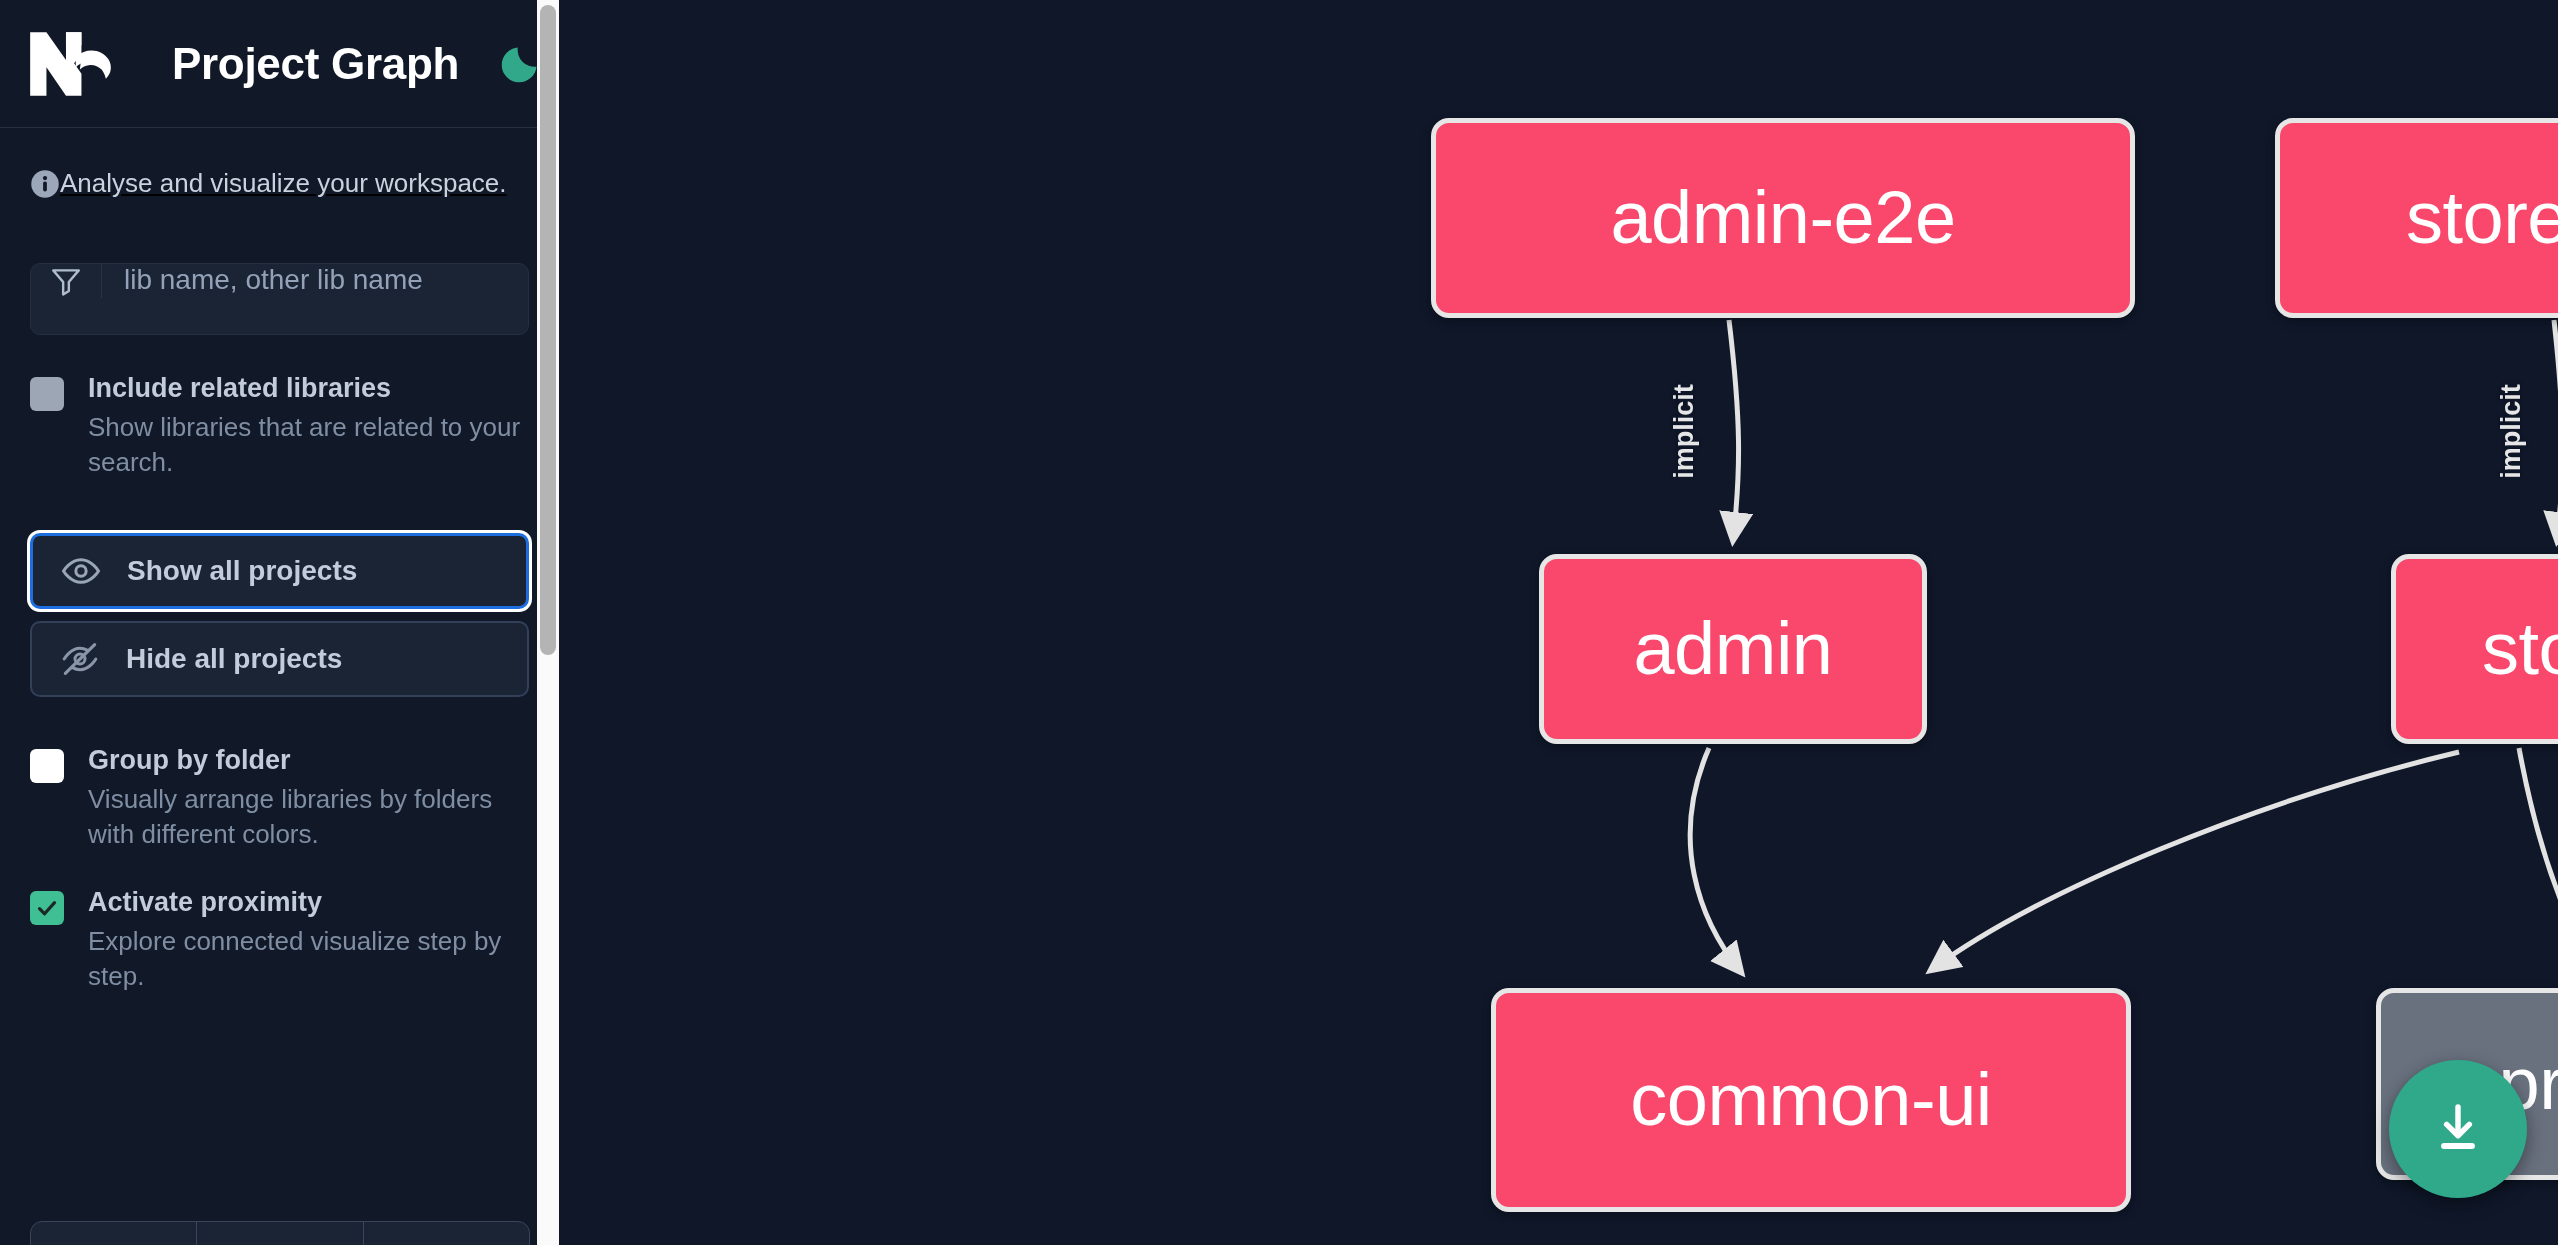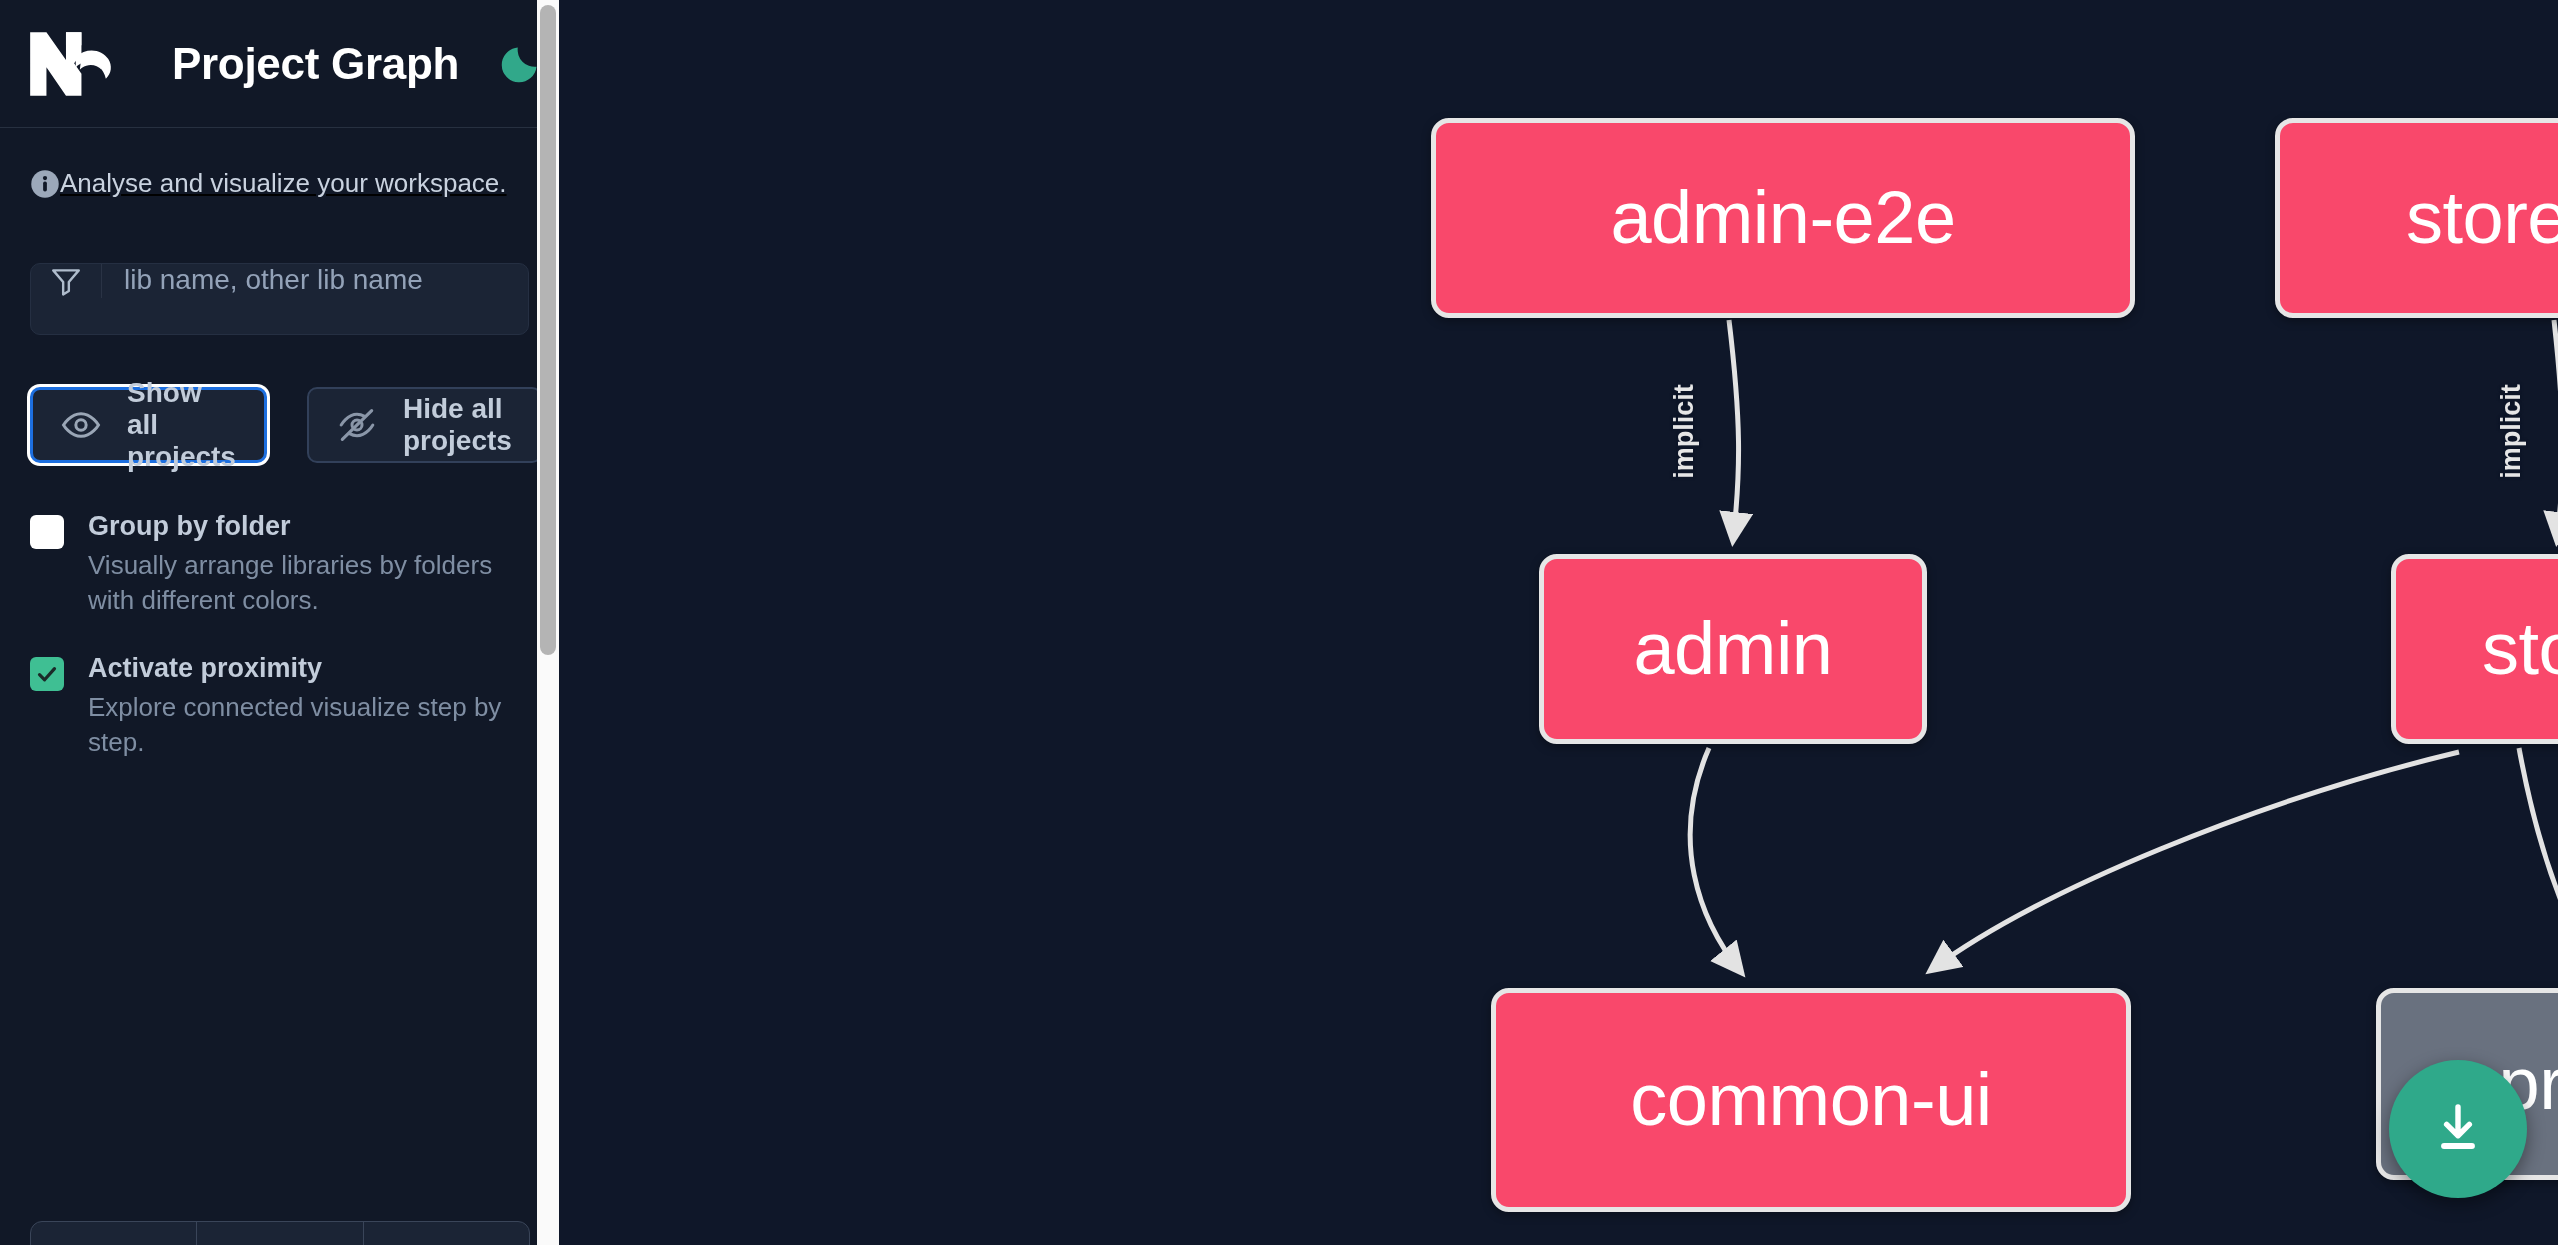--- a/index.html
+++ b/index.html
@@ -95,21 +95,21 @@
   .chk-label{
     color:#C2CCDA;font-size:27px;font-weight:700;line-height:1.15;
     white-space:nowrap;
   }
   .chk-desc{
     color:#7F8EA3;font-size:26px;line-height:1.36;margin-top:6px;
     max-width:470px;
   }
 
   
-  .actions{margin-top:52px;display:flex;flex-direction:row;gap:40px;}
+  .actions{margin-top:52px;display:flex;flex-direction:column;gap:12px;}
   .btn{
     height:76px;border-radius:10px;box-sizing:border-box;
     display:flex;align-items:center;padding:0 28px;
     background:#1B2435;cursor:pointer;
     font-size:28px;font-weight:700;
     font-family:"Liberation Sans",sans-serif;
   }
   .btn .bicon{width:40px;height:40px;flex:0 0 40px;margin-right:26px;display:block;}
   .btn-show-all{
     border:3px solid #1D6FE0;
@@ -231,20 +231,27 @@
 
       <div class="search-wrap">
         <div class="search-icon-box">
           <svg class="funnel" viewBox="0 0 24 24">
             <path d="M3 4.5h18l-7 8.2v6.3l-4 2.5v-8.8z" fill="none" stroke="#AFBCCC" stroke-width="1.7" stroke-linejoin="round"></path>
           </svg>
         </div>
         <input class="search-field" type="text" placeholder="lib name, other lib name" style="">
       </div>
 
+      <div class="chk-row">
+        <div class="cbox gray"></div>
+        <div class="chk-texts">
+          <div class="chk-label">Include related libraries</div>
+          <div class="chk-desc">Show libraries that are related to your search.</div>
+        </div>
+      </div>
 
       <div class="actions">
 
         <div class="btn btn-show-all">
           <svg class="bicon" viewBox="0 0 24 24">
             <path d="M1.5 12S5.5 5.2 12 5.2 22.5 12 22.5 12 18.5 18.8 12 18.8 1.5 12 1.5 12z" fill="none" stroke="#9AA6B6" stroke-width="1.8"></path>
             <circle cx="12" cy="12" r="3.1" fill="none" stroke="#9AA6B6" stroke-width="1.8"></circle>
           </svg>
           <span>Show all projects</span>
         </div>

